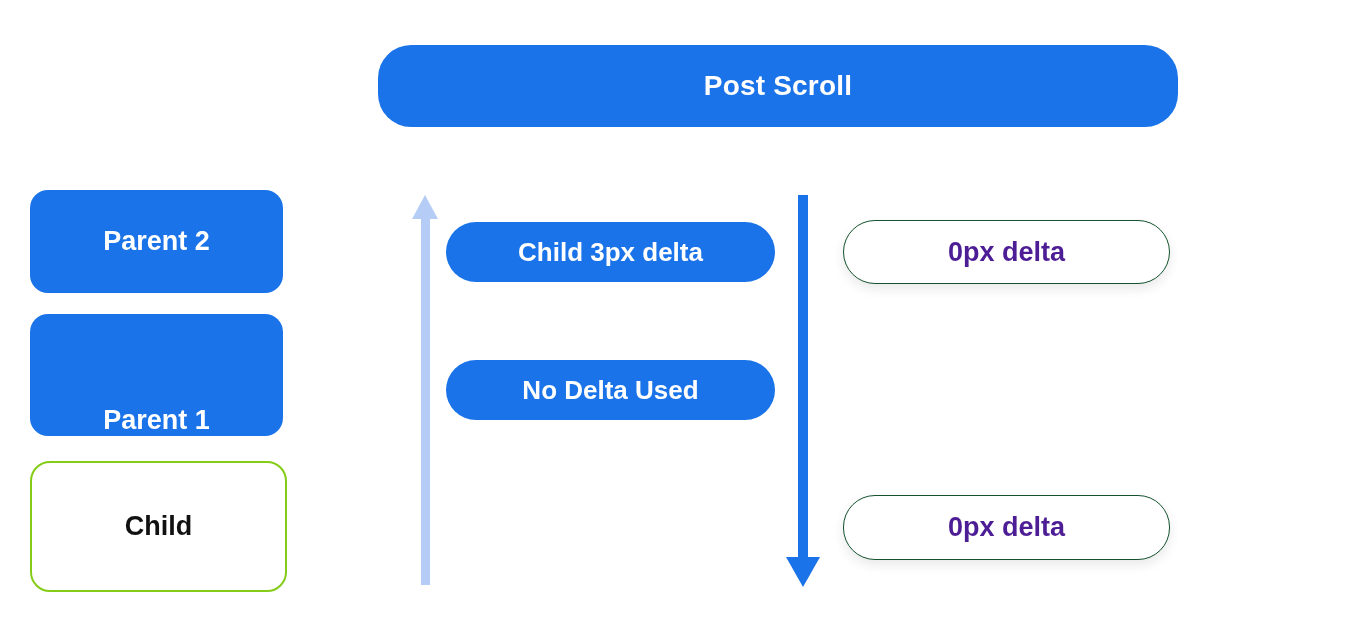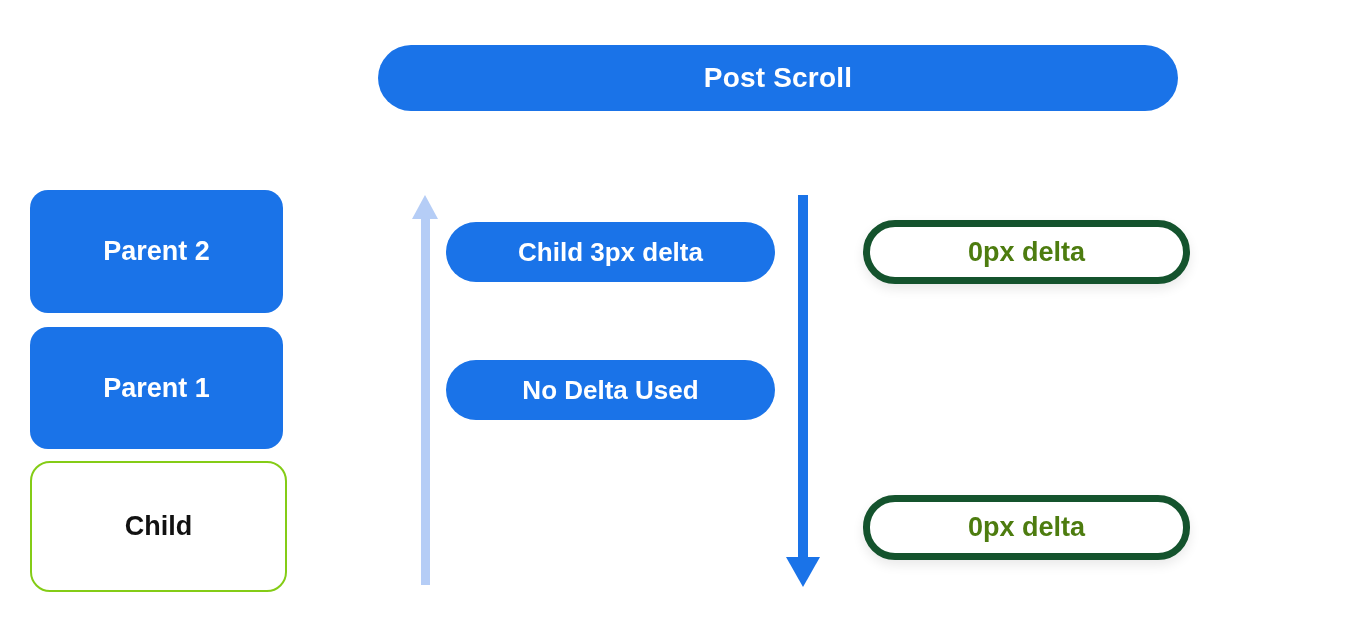--- a/index.html
+++ b/index.html
@@ -23,34 +23,34 @@
   }
 
   .blue-fill {
     background: #1a73e8;
     color: #ffffff;
     font-weight: 700;
   }
 
   .title-pill {
     left: 378px; top: 45px;
-    width: 800px; height: 66px;
+    width: 800px; height: 82px;
     border-radius: 33px;
     font-size: 28px;
     letter-spacing: 0.2px;
   }
 
   .parent-box {
     left: 30px;
-    width: 253px; height: 123px;
+    width: 253px; height: 103px;
     border-radius: 18px;
     font-size: 27px;
   }
   .parent2-box { top: 190px; }
-  .parent1-box { top: 327px; height: 122px; }
+  .parent1-box { top: 314px; height: 122px; align-items: flex-end; }
 
   .child-box {
     left: 30px; top: 461px;
     width: 257px; height: 131px;
     border-radius: 20px;
     background: #ffffff;
     border: 2px solid #84cc16;
     color: #111111;
     font-weight: 600;
     font-size: 27px;
@@ -59,27 +59,27 @@
   .delta-pill {
     left: 446px;
     width: 329px; height: 60px;
     border-radius: 30px;
     font-size: 26px;
   }
   .used-delta-pill { top: 222px; }
   .no-delta-pill   { top: 360px; justify-content: center; }
 
   .zero-pill {
-    left: 863px;
+    left: 843px;
     width: 327px; height: 64px;
     border-radius: 32px;
     background: #ffffff;
-    border: 7px solid #14532d;
+    border: 1px solid #14532d;
     box-shadow: 0 5px 12px rgba(0,0,0,0.09);
-    color: #4d7c0f;
+    color: #4c1d95;
     font-weight: 600;
     font-size: 27px;
   }
   .zero-pill-top    { top: 220px; }
   .zero-pill-bottom { top: 495px; height: 65px; }
 
   
   .arrow { position: absolute; }
 
   .up-arrow { left: 412px; top: 195px; width: 26px; height: 390px; }

